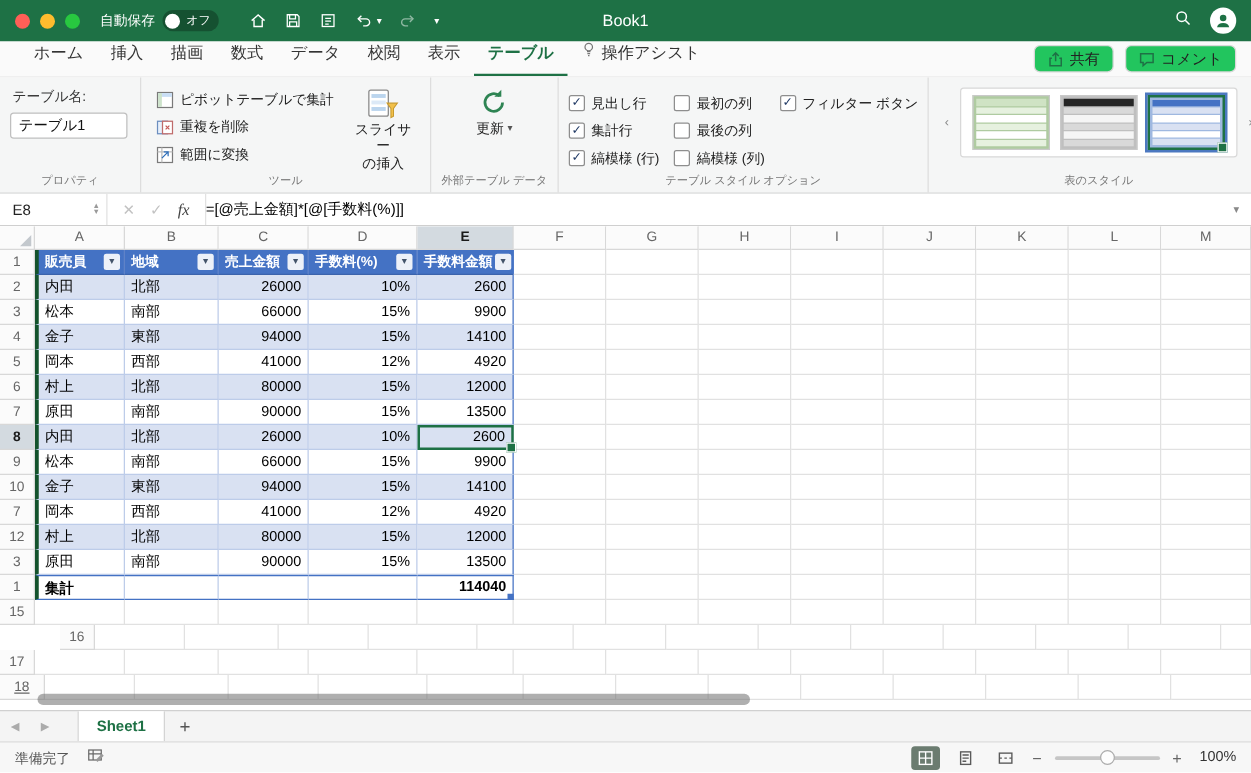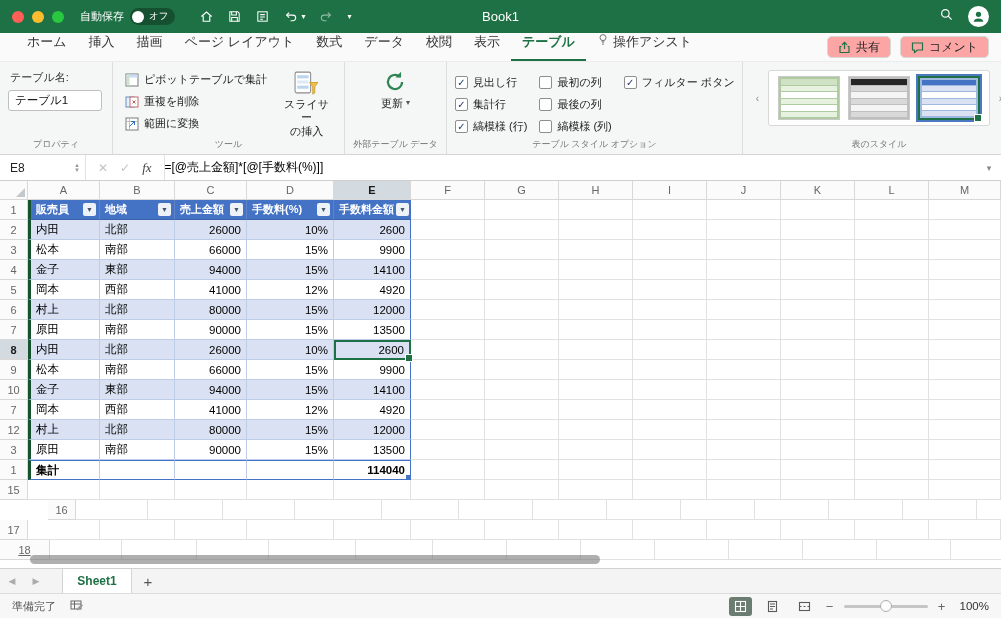--- a/index.html
+++ b/index.html
@@ -19,21 +19,21 @@
   .qat .qbtn{display:flex;align-items:center;gap:2px}
   .doc-title{position:absolute;left:50%;transform:translateX(-50%);font-size:13px;color:#fff}
   .tb-right{margin-left:auto;display:flex;align-items:center;gap:14px}
   .avatar{width:21px;height:21px;border-radius:50%;background:#fff;display:flex;align-items:center;justify-content:center}
 
   
   .tabbar{height:29px;background:#FAFAFA;display:flex;align-items:stretch;padding:0 8px 0 16px;flex:none;border-bottom:1px solid #ECECEC}
   .tab{display:flex;align-items:flex-start;padding:0 11px;font-size:13px;color:#333;gap:4px}
   .tab.active{color:#1E7145;font-weight:700;box-shadow:inset 0 -2px 0 #1E7145}
   .tabbar-right{margin-left:auto;display:flex;align-items:center;gap:9px;padding-right:4px}
-  .pill-btn{display:flex;align-items:center;gap:5px;font-size:12px;color:#222;background:#fca5a5;border:1px solid #D8D8D8;border-radius:5px;padding:0 10px;height:22px}
+  .pill-btn{display:flex;align-items:center;gap:5px;font-size:12px;color:#222;background:#22c55e;border:1px solid #D8D8D8;border-radius:5px;padding:0 10px;height:22px}
 
   
   .ribbon{height:93px;background:#F5F6F6;border-bottom:1px solid #D5D5D5;display:flex;flex:none}
   .rgroup{position:relative;flex:none;padding:7px 8px 16px}
   .rgroup+.rgroup{border-left:1px solid #DDDDDD}
   .glabel{position:absolute;bottom:3px;left:0;right:0;text-align:center;font-size:9px;color:#777;white-space:nowrap}
   .g-name{width:112px}
   .tn-label{font-size:11px;color:#333;margin:1px 0 5px 2px}
   .tn-input{width:94px;height:21px;border:1px solid #BFBFBF;border-radius:3px;background:#fff;font-size:11.5px;padding:0 6px;font-family:inherit;color:#111}
   .g-tools{width:232px}
@@ -196,23 +196,20 @@
         <div class="tab">
           <span>ホーム</span>
         </div>
         <div class="tab">
           <span>挿入</span>
         </div>
         <div class="tab">
           <span>描画</span>
         </div>
         <div class="tab">
-          <span>ページ レイアウト</span>
-        </div>
-        <div class="tab">
           <span>数式</span>
         </div>
         <div class="tab">
           <span>データ</span>
         </div>
         <div class="tab">
           <span>校閲</span>
         </div>
         <div class="tab">
           <span>表示</span>
@@ -702,21 +699,21 @@
           <div class="g-cell" style="width: 74px;"></div>
           <div class="g-cell" style="width: 74px;"></div>
           <div class="g-cell" style="width: 74px;"></div>
           <div class="g-cell" style="width: 74px;"></div>
           <div class="g-cell" style="width: 74px;"></div>
           <div class="g-cell" style="width: 74px;"></div>
           <div class="g-cell" style="width: 74px;"></div>
           <div class="g-cell" style="width: 72px;"></div>
         </div>
         <div class="g-row">
-          <div class="g-cell g-rowh" style="width: 50px; text-decoration: underline;">18</div>
+          <div class="g-cell g-rowh" style="width: 36px; text-decoration: underline;">18</div>
           <div class="g-cell" style="width: 72px;"></div>
           <div class="g-cell" style="width: 75px;"></div>
           <div class="g-cell" style="width: 72px;"></div>
           <div class="g-cell" style="width: 87px;"></div>
           <div class="g-cell" style="width: 77px;"></div>
           <div class="g-cell" style="width: 74px;"></div>
           <div class="g-cell" style="width: 74px;"></div>
           <div class="g-cell" style="width: 74px;"></div>
           <div class="g-cell" style="width: 74px;"></div>
           <div class="g-cell" style="width: 74px;"></div>

